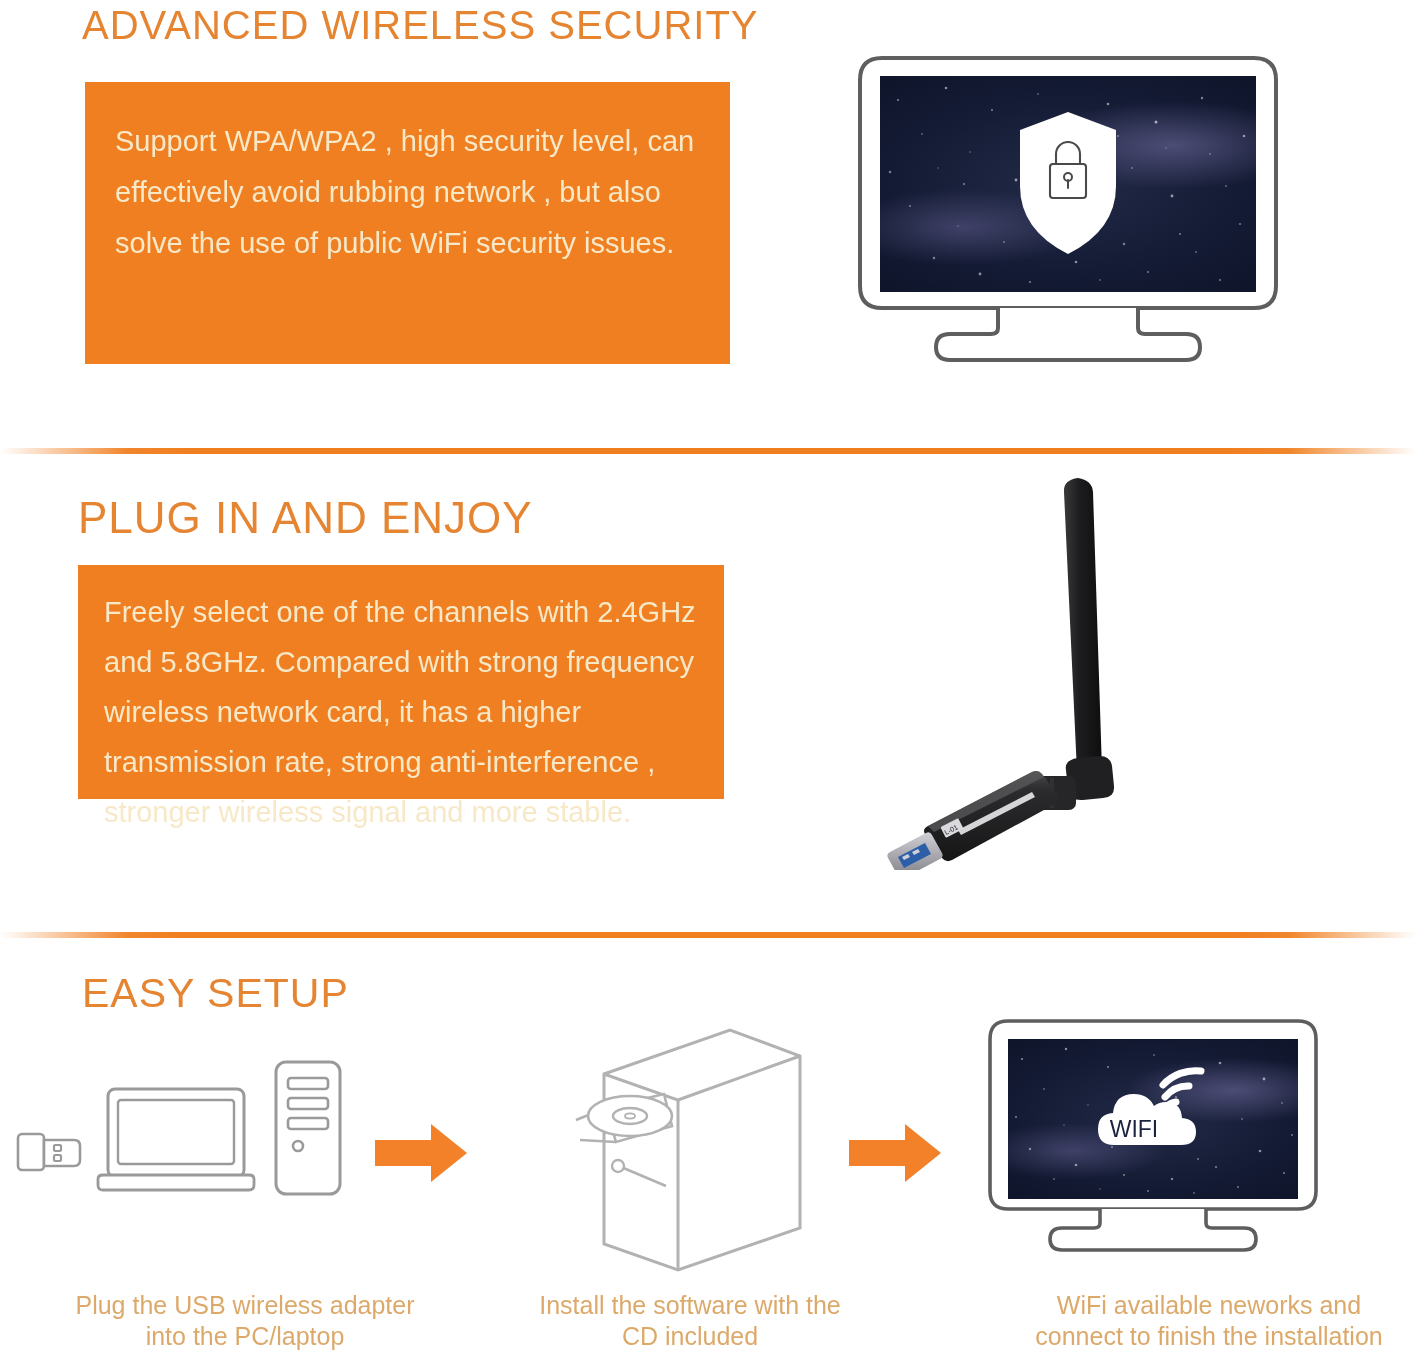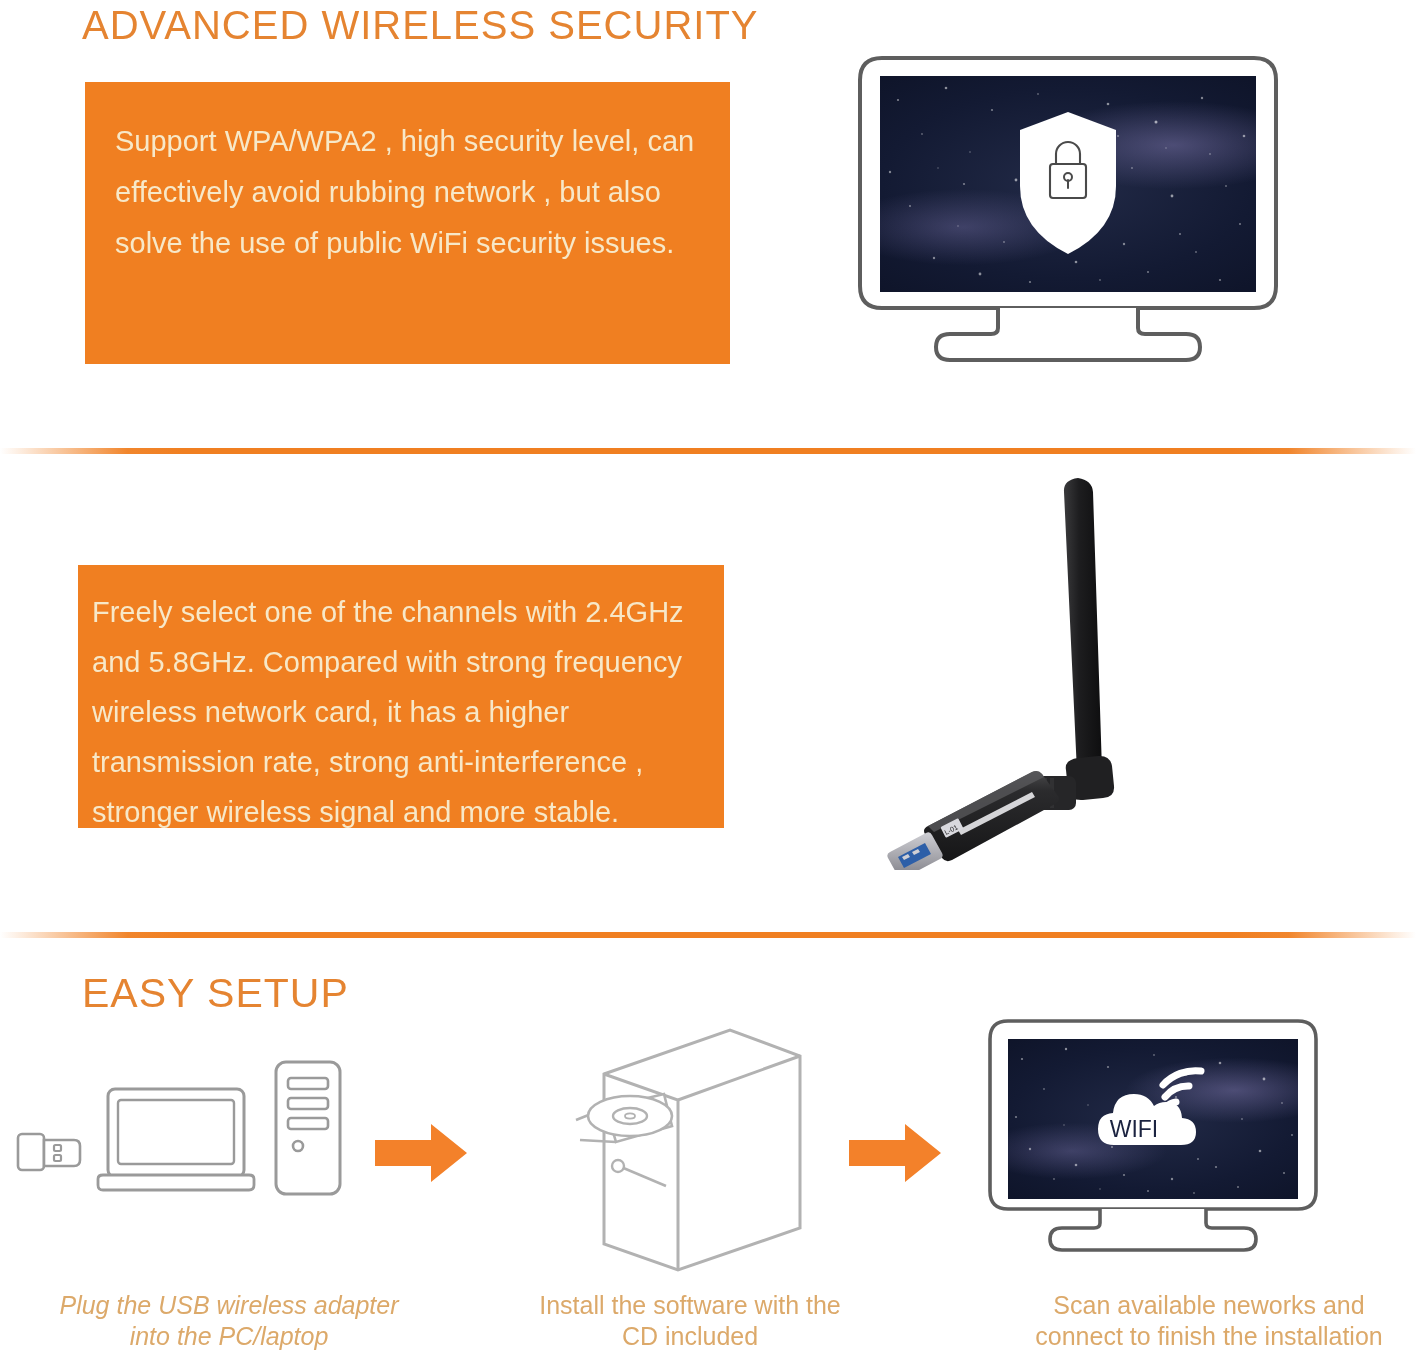--- a/index.html
+++ b/index.html
@@ -164,22 +164,23 @@
         <rect x="170" y="88" width="36" height="34" rx="3" fill="none" stroke="#4a4a4a" stroke-width="2.1"></rect>
         <path d="M176,88 L176,78 a12,12 0 0 1 24,0 L200,88" fill="none" stroke="#4a4a4a" stroke-width="2.1"></path>
         <circle cx="188" cy="101" r="4" fill="none" stroke="#4a4a4a" stroke-width="2"></circle>
         <path d="M188,104 L188,112" stroke="#4a4a4a" stroke-width="2" stroke-linecap="round"></path>
       </svg>
     </div>
   </div>
 
   <div class="divider" style="top:448px;"></div>
 
-
-  <div class="orange-box" style="left:78px; top:565px; width:646px; height:263px; padding:22px 14px; line-height:50px;">
+  <div class="section-title" style="left:78px; top:493px; font-size:44px;">PLUG IN AND ENJOY</div>
+
+  <div class="orange-box" style="left:78px; top:565px; width:646px; height:234px; padding:22px 26px; line-height:50px;">
     <p>Freely select one of the channels with 2.4GHz</p>
     <p>and 5.8GHz. Compared with strong frequency</p>
     <p>wireless network card, it has a higher</p>
     <p> transmission rate,  strong anti-interference ,</p>
     <p>stronger wireless signal and more stable.</p>
   </div>
 
   <div class="adapter" style="left:880px; top:470px; width:280px; height:400px;">
     <svg width="280" height="400" viewBox="0 0 280 400">
       <defs>
@@ -340,28 +341,28 @@
         <circle cx="151" cy="74" r="7" fill="#ffffff"></circle>
         <path d="M158,68 a17,17 0 0 1 10,-5" fill="none" stroke="#ffffff" stroke-width="7" stroke-linecap="round"></path>
         <path d="M157,58 a30,30 0 0 1 24,-11" fill="none" stroke="#ffffff" stroke-width="7" stroke-linecap="round"></path>
         <path d="M155,46 a44,44 0 0 1 38,-14" fill="none" stroke="#ffffff" stroke-width="7" stroke-linecap="round"></path>
 
         <text x="126" y="98" text-anchor="middle" font-family="Liberation Sans, sans-serif" font-size="23" font-weight="400" fill="#1b2340">WIFI</text>
       </svg>
     </div>
   </div>
 
-  <div class="caption" style="left:4px; top:1290px; width:450px;font-style:italic;">
+  <div class="caption" style="left:20px; top:1290px; width:450px;">
     <div>Plug the USB wireless adapter</div>
     <div>into the PC/laptop</div>
   </div>
 
   <div class="caption" style="left:490px; top:1290px; width:400px;">
     <div>Install the software with the</div>
     <div>CD included</div>
   </div>
 
   <div class="caption" style="left:1002px; top:1290px; width:414px;">
-    <div>Scan available neworks and</div>
+    <div>WiFi available neworks and</div>
     <div>connect to finish the installation</div>
   </div>
 
 </div>
 
 </body></html>

